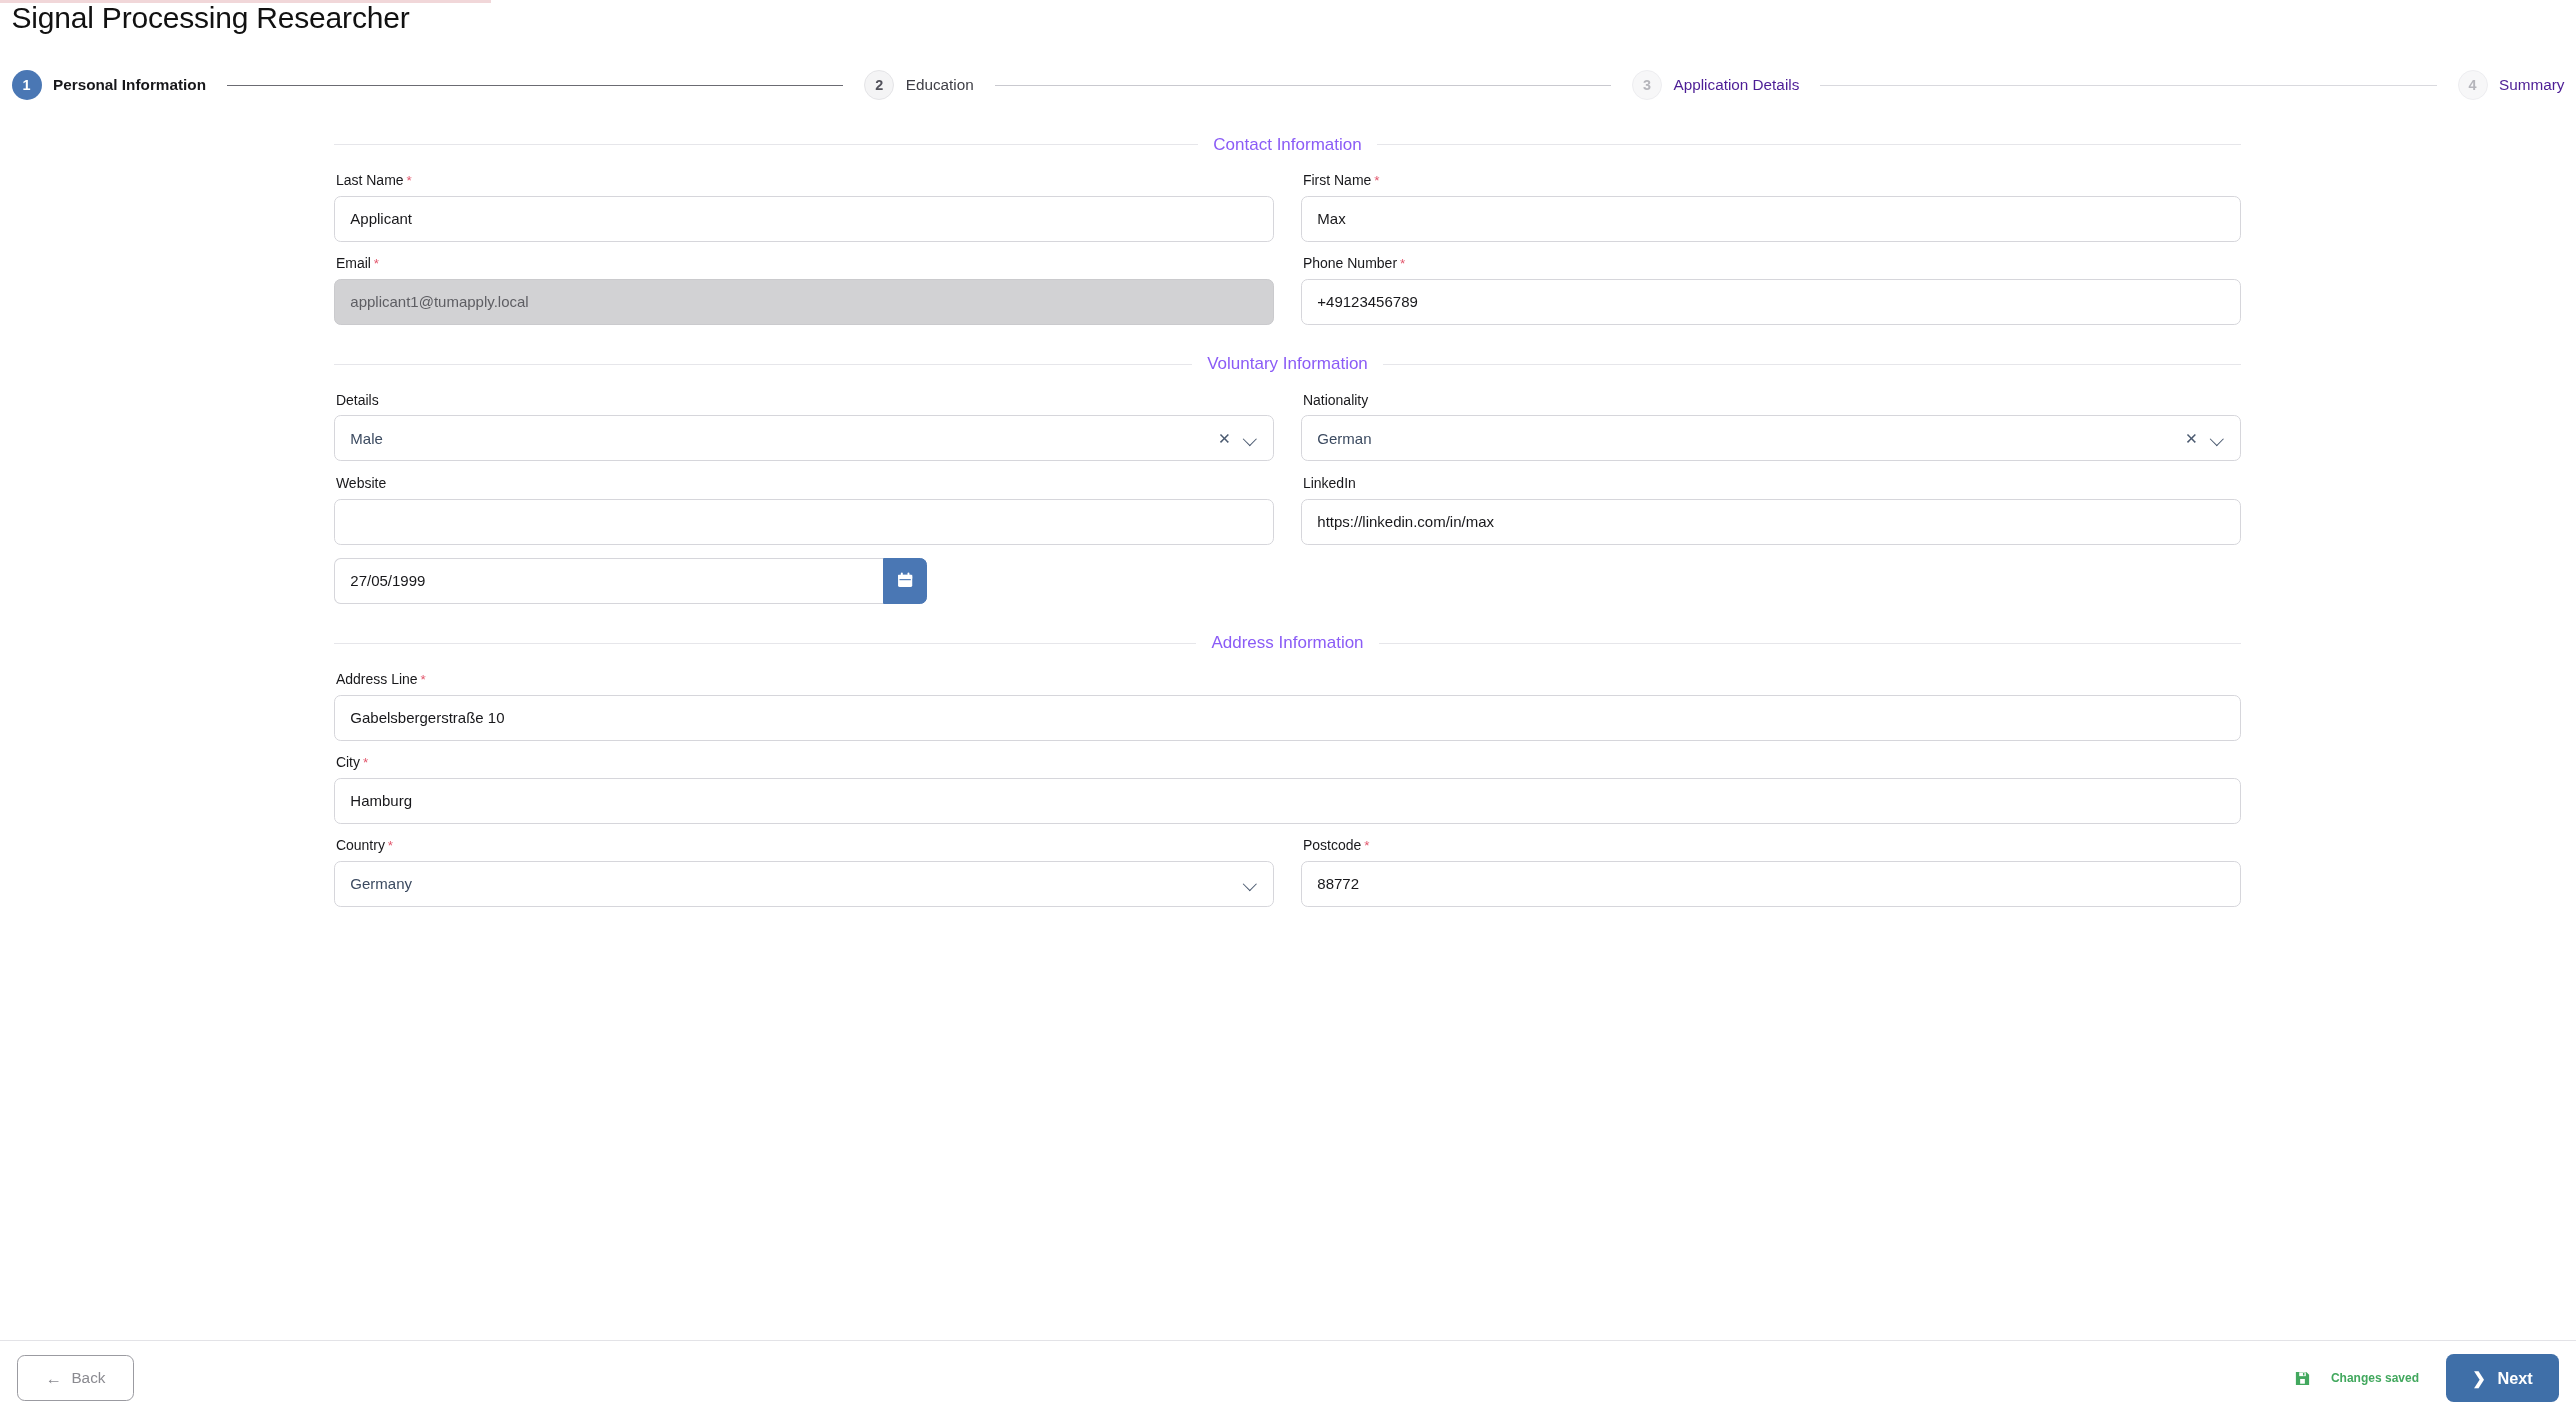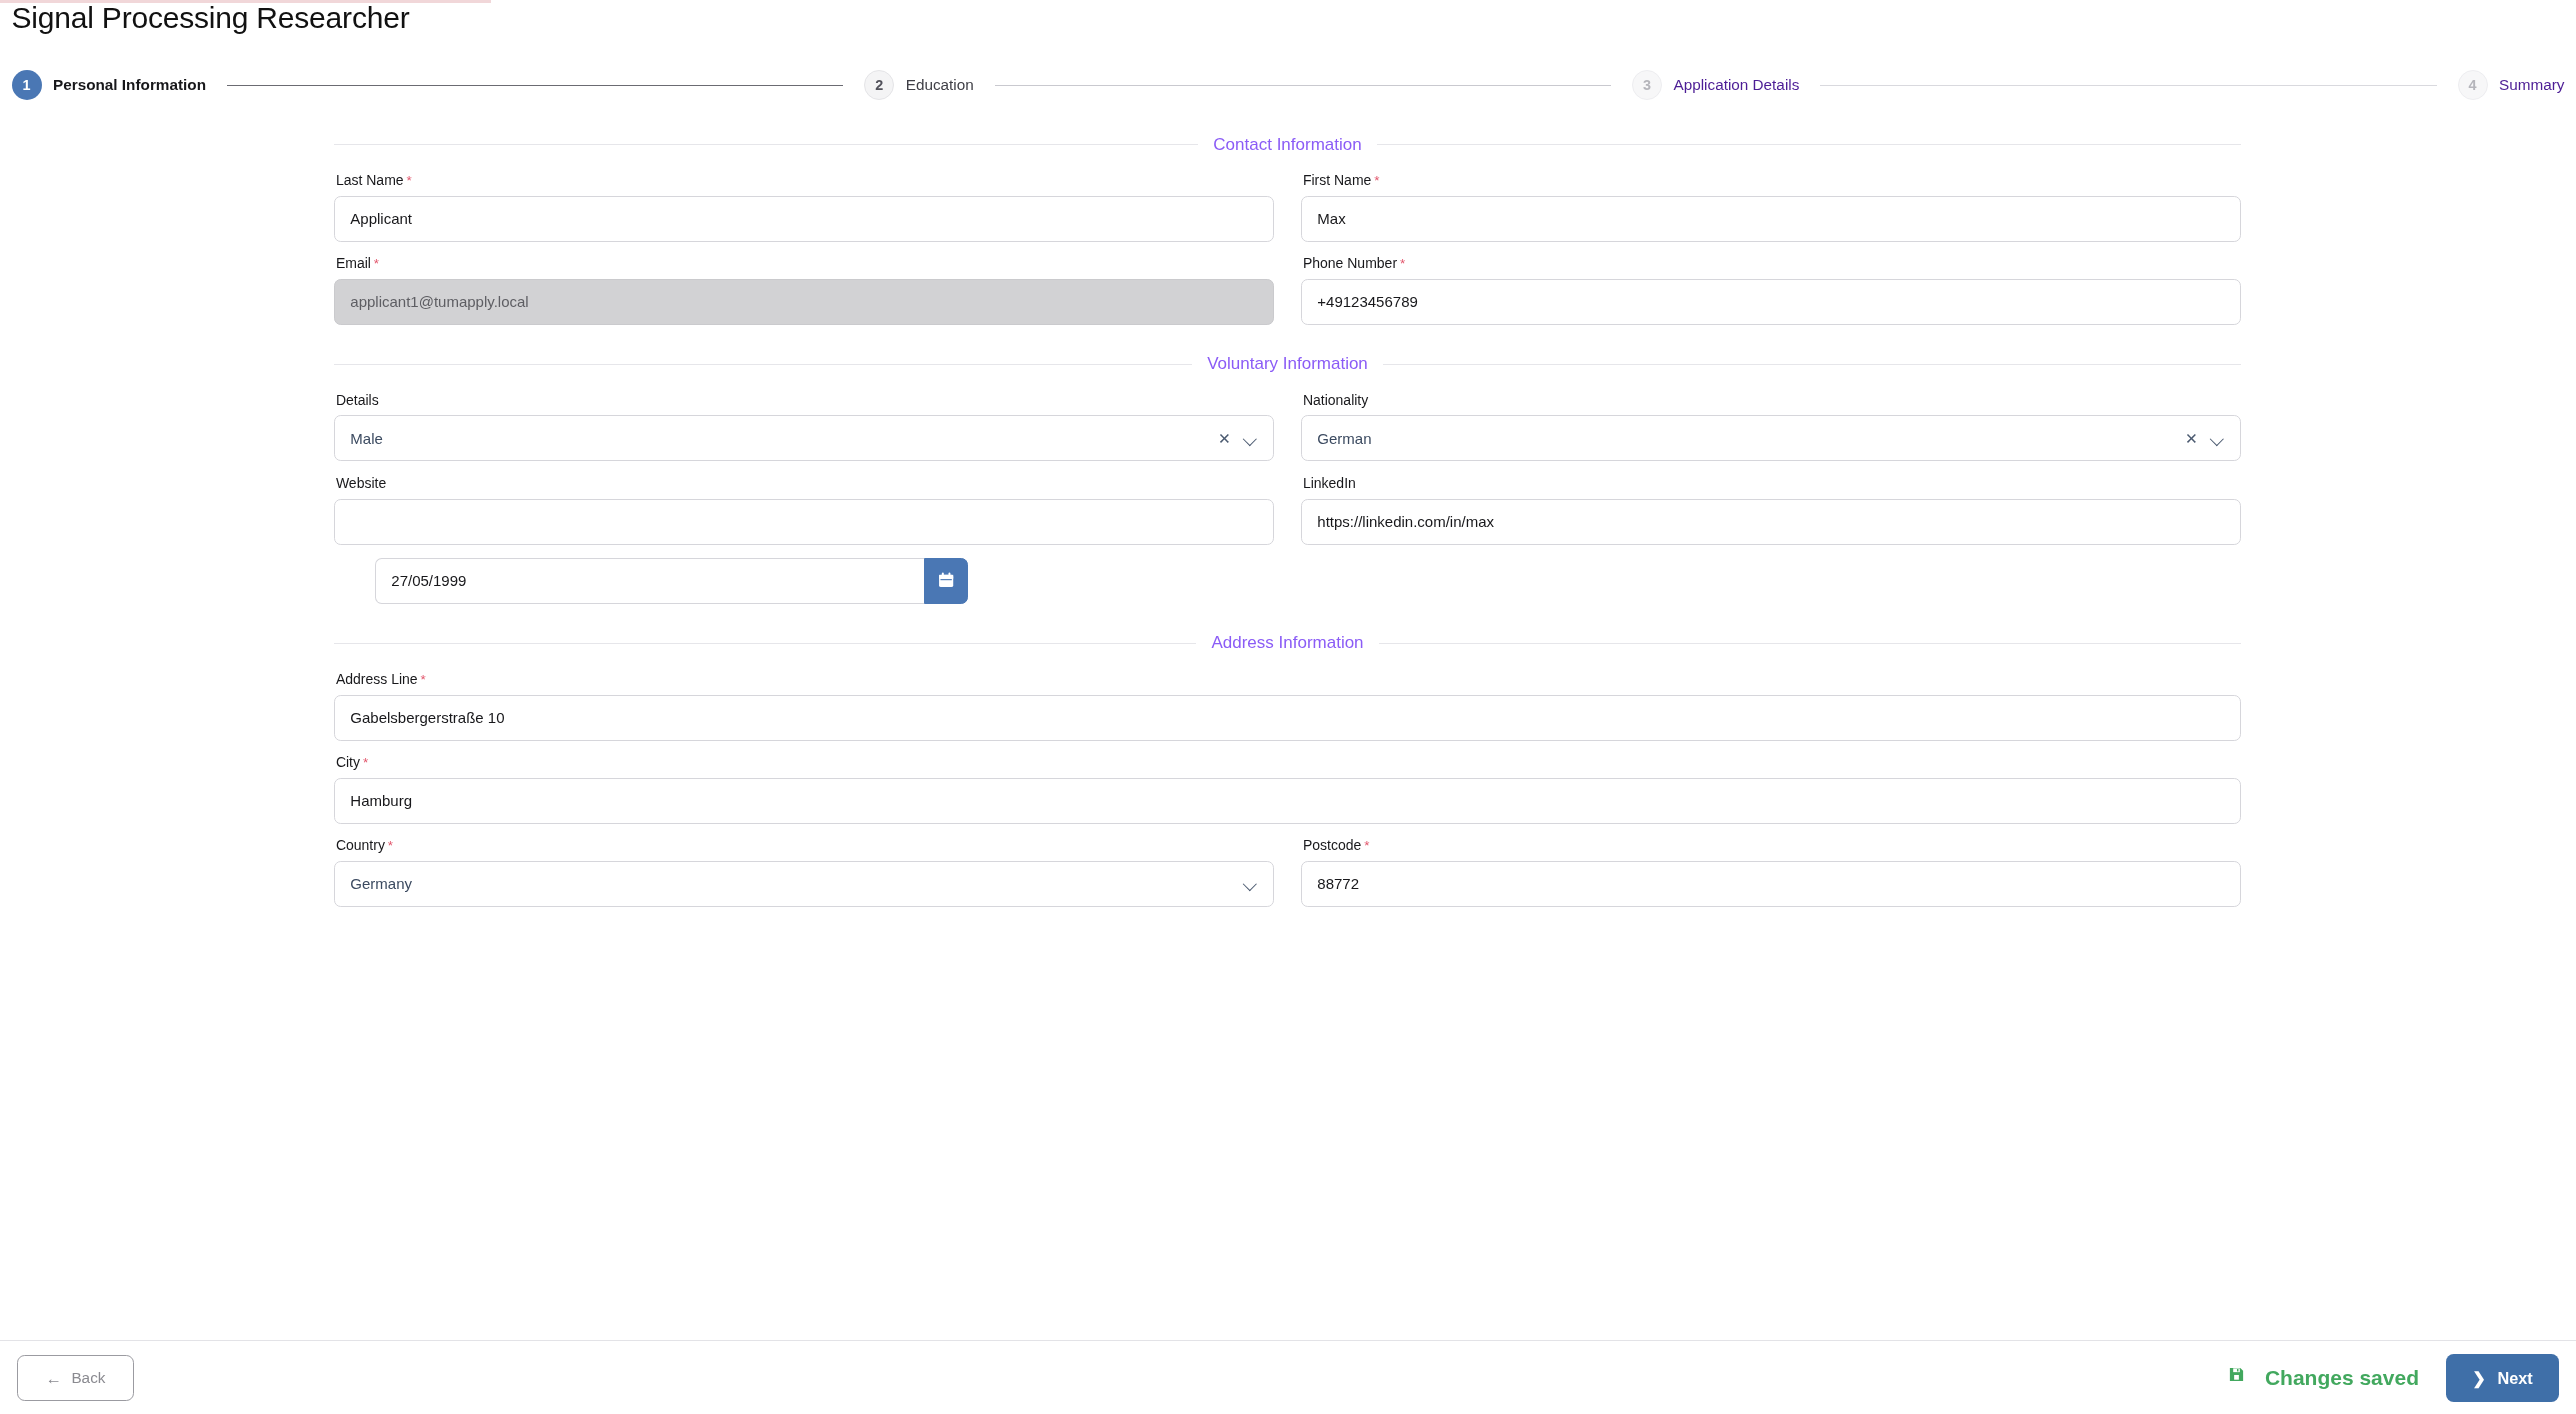--- a/index.html
+++ b/index.html
@@ -188,21 +188,20 @@
     border-right: 1.9px solid #4b5a70;
     border-bottom: 1.9px solid #4b5a70;
     transform: rotate(45deg);
   }
 
   
   .date-wrap {
     display: flex;
     width: 100%;
     align-items: center;
-    margin-left: 41px;
   }
   .date-wrap .input {
     border-top-right-radius: 0;
     border-bottom-right-radius: 0;
     border-right: none;
   }
   .cal-btn {
     width: 44px;
     height: 46px;
     background: #4a77b4;
@@ -239,24 +238,24 @@
     align-items: center;
     justify-content: center;
     gap: 9.6px;
     color: #8a8a90;
     font-size: 15.3px;
     cursor: default;
   }
   .footer-spacer { flex: 1 1 auto; }
   .saved {
     display: flex;
-    align-items: flex-start;
+    align-items: center;
     gap: 20px;
     color: #42a85e;
-    font-size: 21px;
+    font-size: 12px;
     font-weight: bold;
     margin-right: 27px;
   }
   .btn-next {
     height: 48px;
     min-width: 113px;
     border-radius: 7.7px;
     background: #3f6fa8;
     color: #ffffff;
     font-size: 16.3px;

